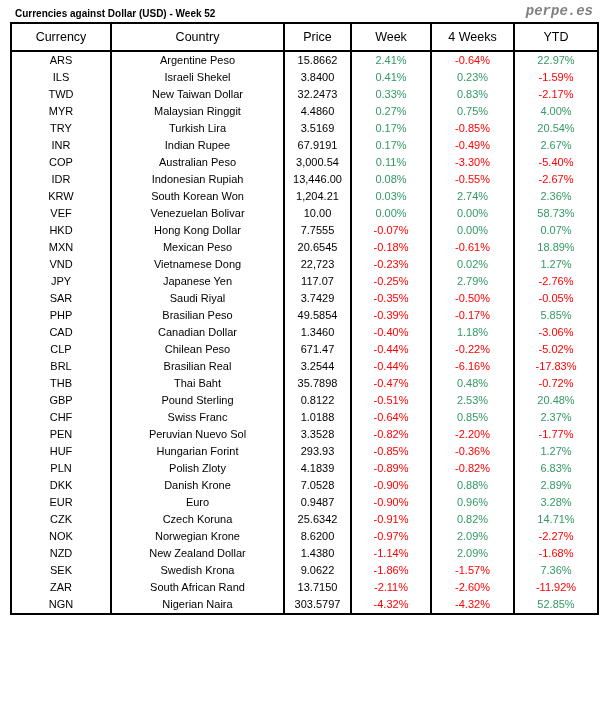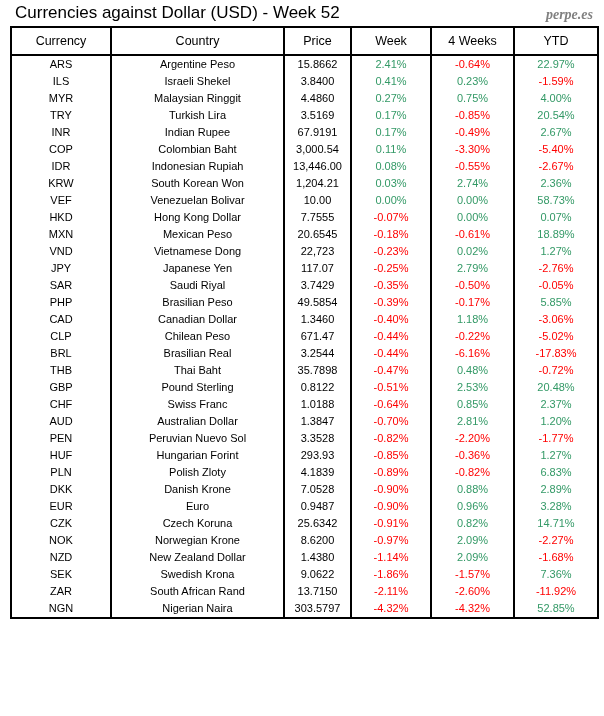--- a/index.html
+++ b/index.html
@@ -20,26 +20,26 @@
   .page { padding: 1px 0 0 10px; }
   .titlebar {
     width: 587px;
     display: flex;
     justify-content: space-between;
     align-items: flex-end;
     padding: 2px 4px 3px 5px;
     box-sizing: border-box;
   }
   .title {
-    font-size: 17px;
-    font-weight: normal;
+    font-size: 10px;
+    font-weight: bold;
     white-space: nowrap;
   }
   .logo {
-    font-family: Liberation Serif, serif;
+    font-family: Liberation Mono, monospace;
     font-style: italic;
     font-weight: bold;
     font-size: 14px;
     color: var(--logo);
     white-space: nowrap;
   }
   table.fx {
     border-collapse: collapse;
     table-layout: fixed;
     width: 587px;
@@ -106,20 +106,28 @@
         </tr>
         <tr>
           <td>ILS</td>
           <td>Israeli Shekel</td>
           <td>3.8400</td>
           <td class="pos">0.41%</td>
           <td class="pos">0.23%</td>
           <td class="neg">-1.59%</td>
         </tr>
         <tr>
+          <td>TWD</td>
+          <td>New Taiwan Dollar</td>
+          <td>32.2473</td>
+          <td class="pos">0.33%</td>
+          <td class="pos">0.83%</td>
+          <td class="neg">-2.17%</td>
+        </tr>
+        <tr>
           <td>MYR</td>
           <td>Malaysian Ringgit</td>
           <td>4.4860</td>
           <td class="pos">0.27%</td>
           <td class="pos">0.75%</td>
           <td class="pos">4.00%</td>
         </tr>
         <tr>
           <td>TRY</td>
           <td>Turkish Lira</td>
@@ -131,21 +139,21 @@
         <tr>
           <td>INR</td>
           <td>Indian Rupee</td>
           <td>67.9191</td>
           <td class="pos">0.17%</td>
           <td class="neg">-0.49%</td>
           <td class="pos">2.67%</td>
         </tr>
         <tr>
           <td>COP</td>
-          <td>Colombian Baht</td>
+          <td>Australian Peso</td>
           <td>3,000.54</td>
           <td class="pos">0.11%</td>
           <td class="neg">-3.30%</td>
           <td class="neg">-5.40%</td>
         </tr>
         <tr>
           <td>IDR</td>
           <td>Indonesian Rupiah</td>
           <td>13,446.00</td>
           <td class="pos">0.08%</td>
@@ -258,28 +266,20 @@
         </tr>
         <tr>
           <td>CHF</td>
           <td>Swiss Franc</td>
           <td>1.0188</td>
           <td class="neg">-0.64%</td>
           <td class="pos">0.85%</td>
           <td class="pos">2.37%</td>
         </tr>
         <tr>
-          <td>AUD</td>
-          <td>Australian Dollar</td>
-          <td>1.3847</td>
-          <td class="neg">-0.70%</td>
-          <td class="pos">2.81%</td>
-          <td class="pos">1.20%</td>
-        </tr>
-        <tr>
           <td>PEN</td>
           <td>Peruvian Nuevo Sol</td>
           <td>3.3528</td>
           <td class="neg">-0.82%</td>
           <td class="neg">-2.20%</td>
           <td class="neg">-1.77%</td>
         </tr>
         <tr>
           <td>HUF</td>
           <td>Hungarian Forint</td>

